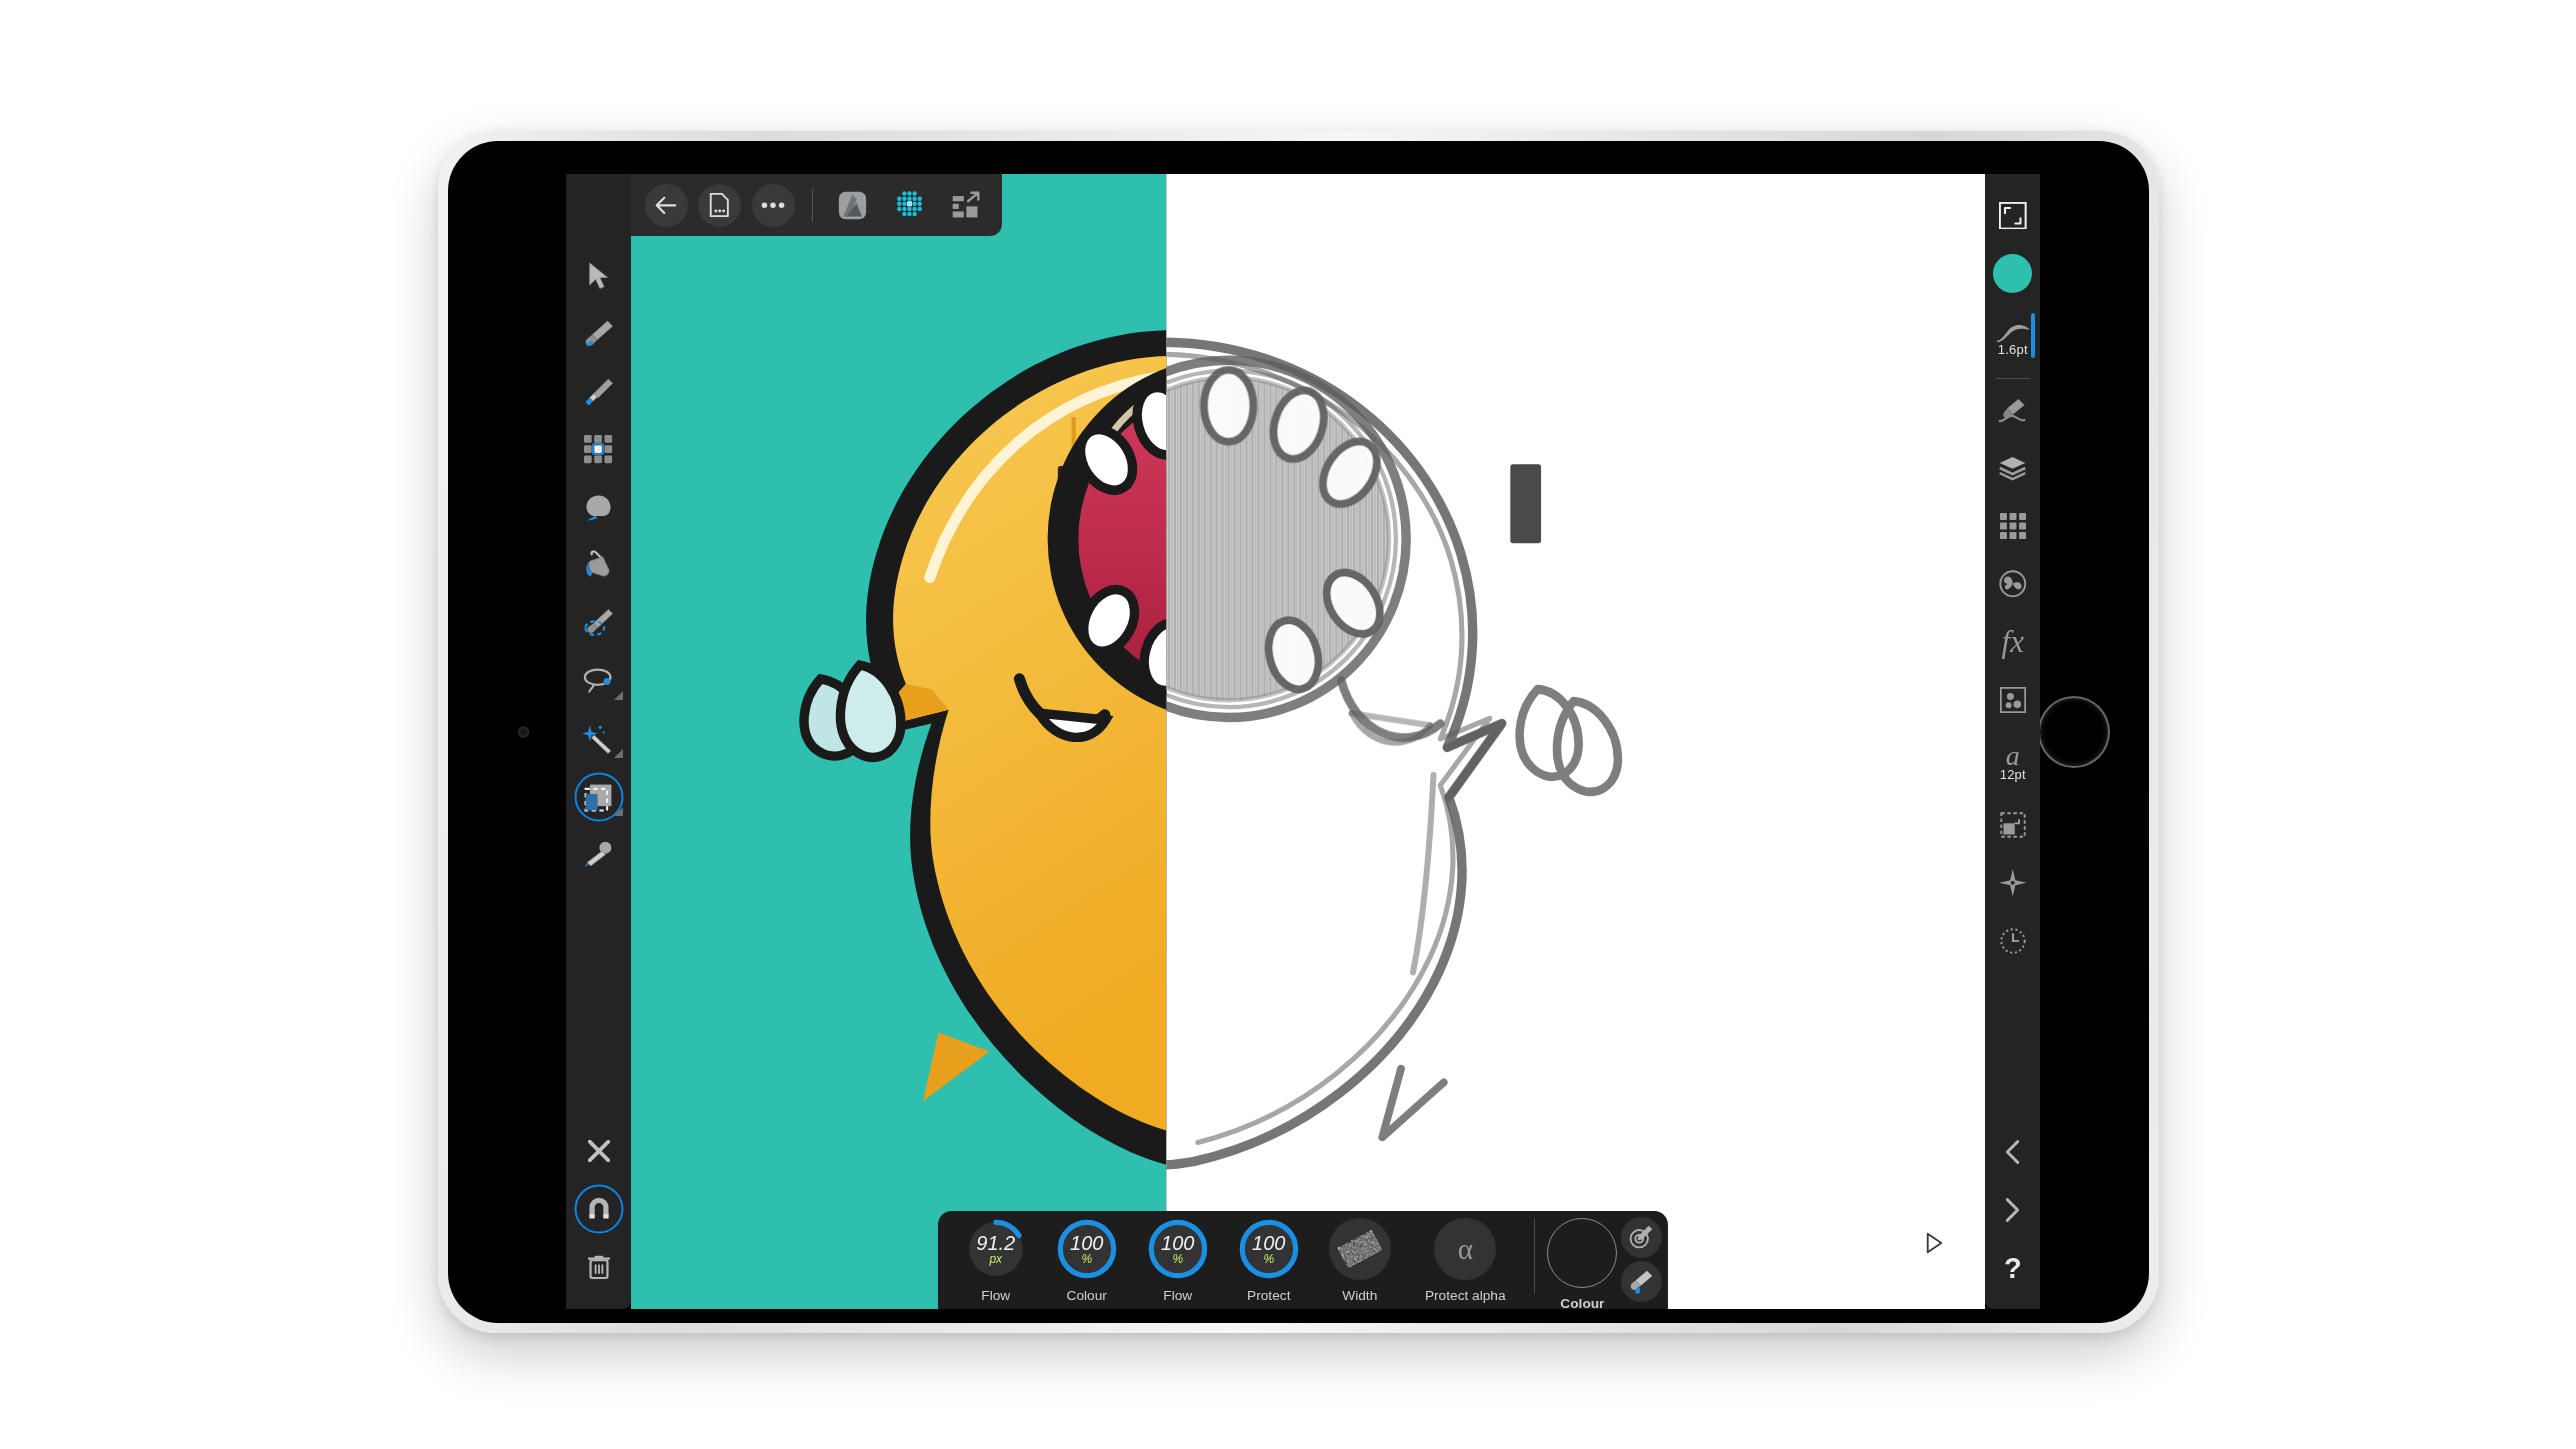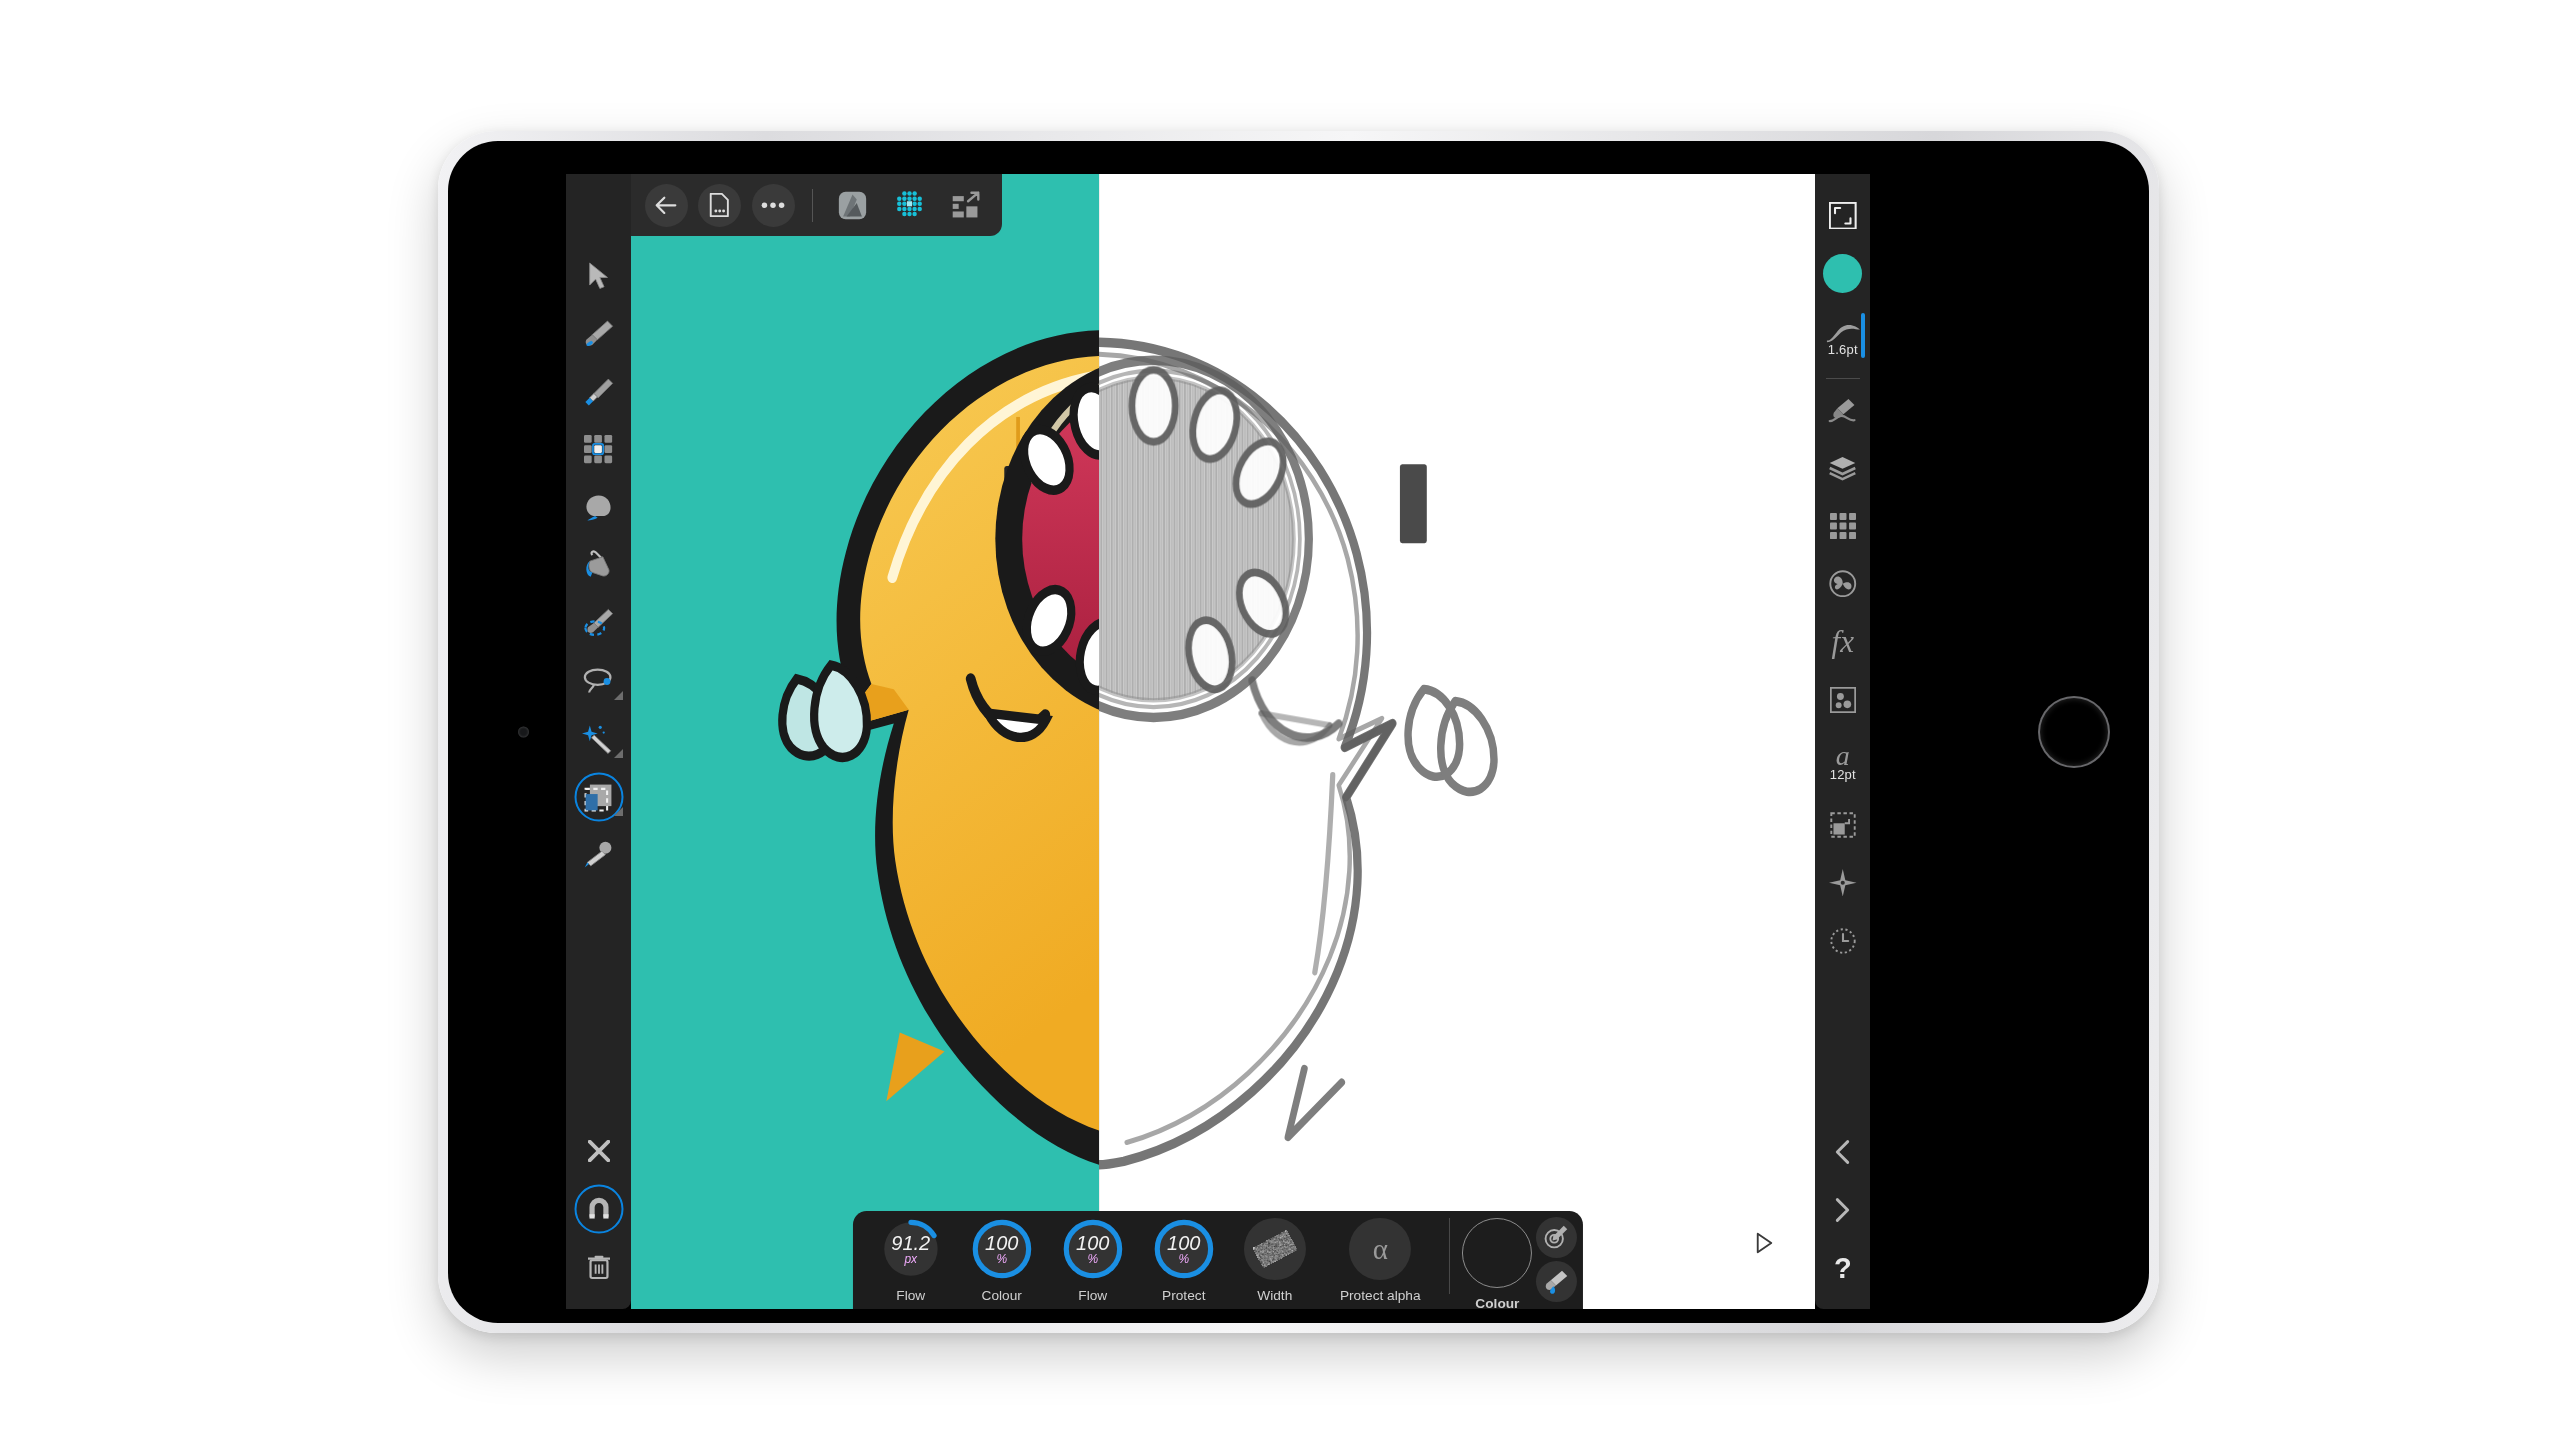--- a/index.html
+++ b/index.html
@@ -27,21 +27,21 @@
     box-shadow:inset 0 0 6px rgba(255,255,255,.18);
   }
   #front-camera {
     position:absolute; left:70px; top:50%; transform:translateY(-50%);
     width:11px; height:11px; border-radius:50%;
     background:#17181a; box-shadow:inset 0 0 2.6px rgba(255,255,255,.25);
   }
 
   
   #app {
-    position:absolute; left:118px; top:33px; width:1304px; height:1135px;
+    position:absolute; left:118px; top:33px; width:1474px; height:1135px;
     background:#000; overflow:hidden;
   }
 
   
   #tool-rail {
     position:absolute; left:0; top:0; width:65px; height:100%;
     background:#242424; display:flex; flex-direction:column; align-items:center;
     border-radius:0 0 8.6px 0;
   }
   .tool {
@@ -102,21 +102,21 @@
     height:98px; background:#1d1d1d; border-radius:13.7px 13.7px 0 0;
     display:flex; align-items:flex-start; padding:6.9px 12px 0 12px; z-index:7;
   }
   .ctx-item { width:91px; display:flex; flex-direction:column;
     align-items:center; cursor:pointer; }
   .dial { position:relative; width:62px; height:62px;font-style:italic; }
   .dial svg { position:absolute; inset:0; }
   .dial .val { position:absolute; inset:0; display:flex; flex-direction:column;
     align-items:center; justify-content:center; }
   .dial .v1 { font-size:20px; color:#f2f2f2; line-height:1; }
-  .dial .v2 { font-size:12px; color:#f0abfc; line-height:1; margin-top:0; }
+  .dial .v2 { font-size:12px; color:#bef264; line-height:1; margin-top:0; }
   .ctx-label { font-size:13.7px; color:#cfcfcf; margin-top:7.7px; white-space:nowrap; }
   .ctx-round { width:62px; height:62px; border-radius:50%; background:#333;
     display:flex; align-items:center; justify-content:center; overflow:hidden; }
   .ctx-sep { width:0.9px; height:76px; background:#4a4a4a; margin:0 8.6px; align-self:flex-start; }
   #colour-group { position:relative; width:113px; display:flex; flex-direction:column;
     align-items:flex-start;font-weight:bold; }
   #colour-ring { width:70px; height:70px; border-radius:50%;
     border:0.9px solid #8d8d8d; background:#1d1d1d; margin-left:3.4px; }
   .mini-btn { position:absolute; width:41px; height:41px; border-radius:50%;
     background:#333; display:flex; align-items:center; justify-content:center; cursor:pointer; }

